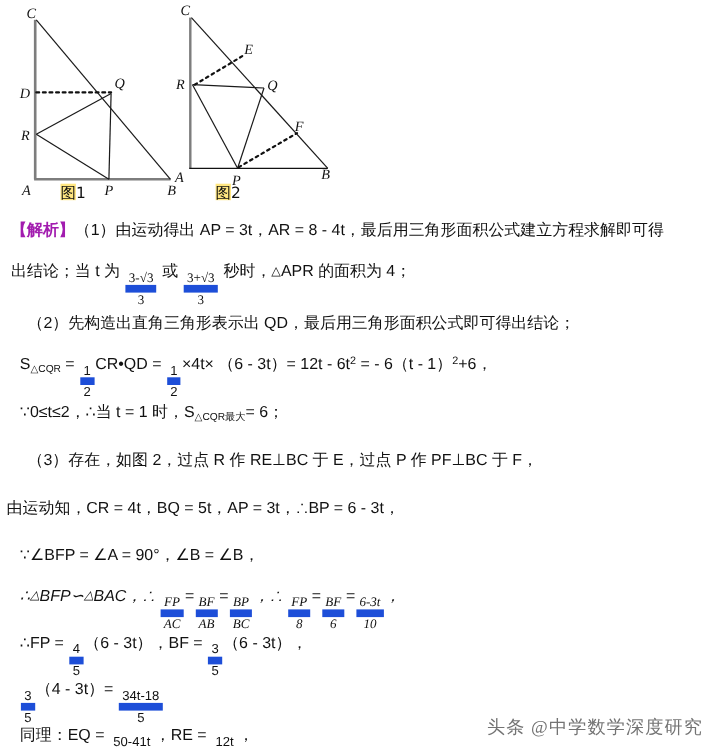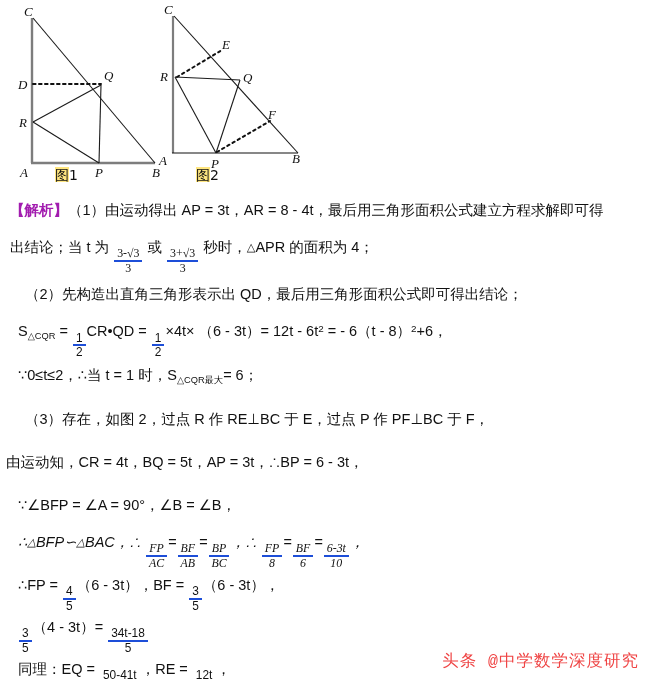--- a/index.html
+++ b/index.html
@@ -52,21 +52,21 @@
     flex-direction: column;
     align-items: center;
     justify-content: center;
     vertical-align: -0.45em;
     font-size: 0.82em;
     line-height: 1.04;
     margin: 0 1px;
   }
   .frac > .num {
     padding: 0 3px;
-    border-bottom: 2px solid #1d4ed8;
+    border-bottom: 7px solid #1d4ed8;
   }
   .frac > .den {
     padding: 0 3px;
   }
   .frac.serif { font-family: "Liberation Serif", serif; }
 
   .sub {
     font-size: 0.64em;
     vertical-align: -0.28em;
     letter-spacing: 0;
@@ -76,23 +76,23 @@
     vertical-align: 0.45em;
   }
   .tri { font-size: 0.78em; vertical-align: 0.12em; }
 
   
   #watermark {
     position: absolute;
     right: 10px;
     bottom: 8px;
     font-size: 16.5px;
-    color: #ef4444;
+    color: #737373;
     letter-spacing: 1px;
-    font-family: Liberation Mono, monospace;
+    font-family: Liberation Serif, serif;
     white-space: nowrap;
   }
 </style>
 </head>
 <body>
 
 <div id="figures">
   <svg class="fig-svg" width="649" height="190" viewBox="0 0 649 190">
 
     <g>
@@ -173,21 +173,21 @@
     <span>S</span><span class="sub">△CQR</span>
     <span>=</span>
     <span class="frac">
       <span class="num">1</span>
       <span class="den">2</span>
     </span><span>CR•QD =</span>
     <span class="frac">
       <span class="num">1</span>
       <span class="den">2</span>
     </span><span>×4t× （6 - 3t）= 12t - 6t</span><span class="sup">2</span>
-    <span>= - 6（t - 8）</span><span class="sup">2</span><span>+6，</span>
+    <span>= - 6（t - 1）</span><span class="sup">2</span><span>+6，</span>
   </div>
 
   <div class="line" style="position:absolute; left:18px; top:178px;">
     <span>∵0≤t≤2，∴当 t = 1 时，S</span><span class="sub">△CQR最大</span><span>= 6；</span>
   </div>
 
   <div class="line" style="position:absolute; left:10px; top:222px;">
     <span class="indent"></span><span>（3）存在，如图 2，过点 R 作 RE⊥BC 于 E，过点 P 作 PF⊥BC 于 F，</span>
   </div>
 

